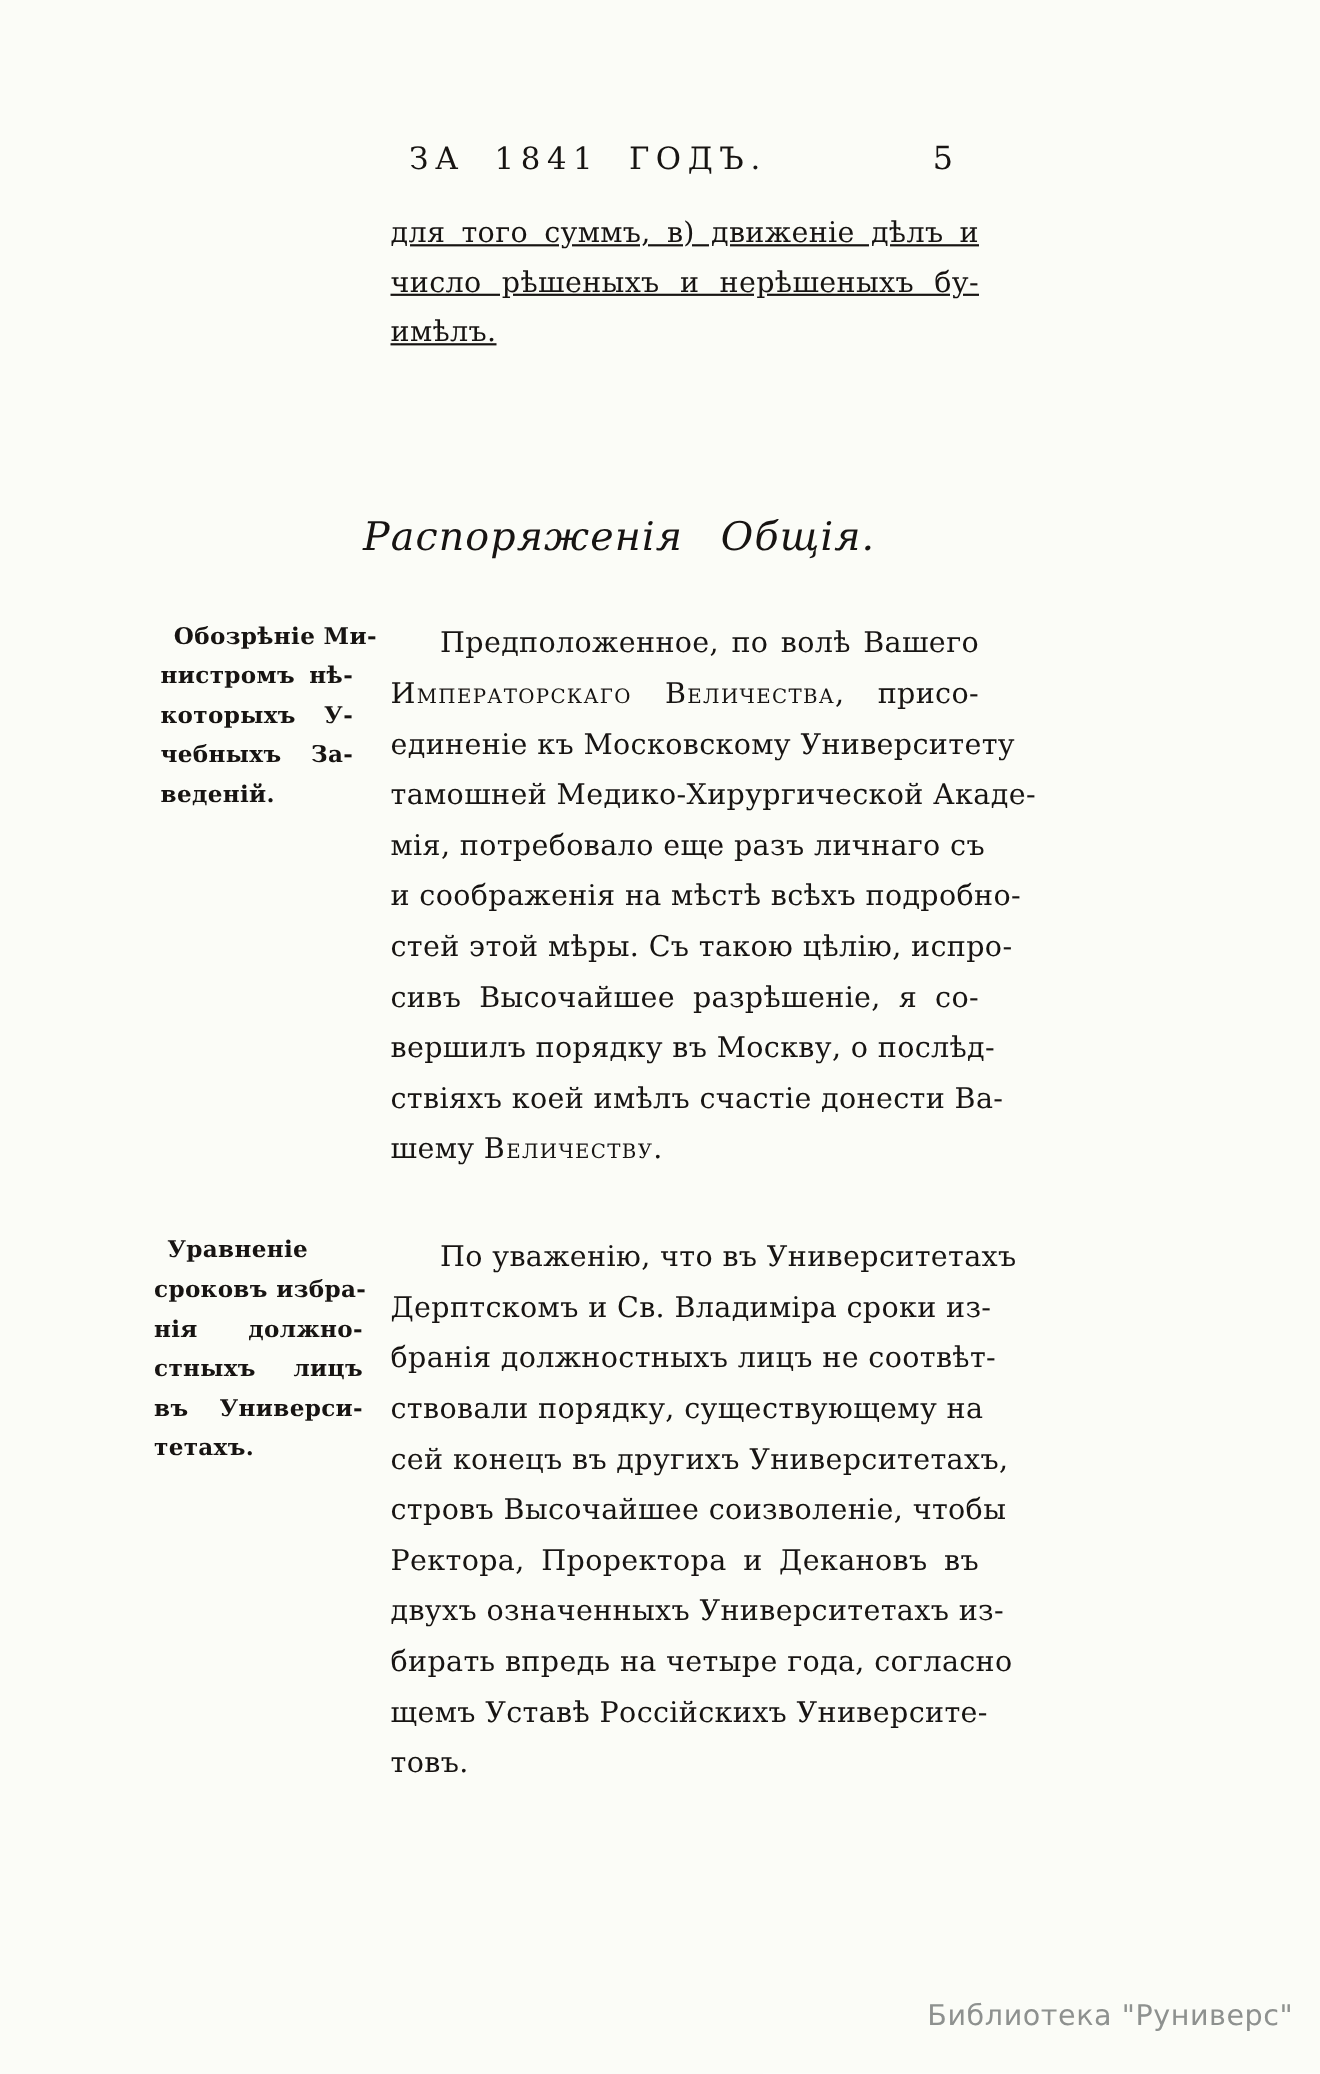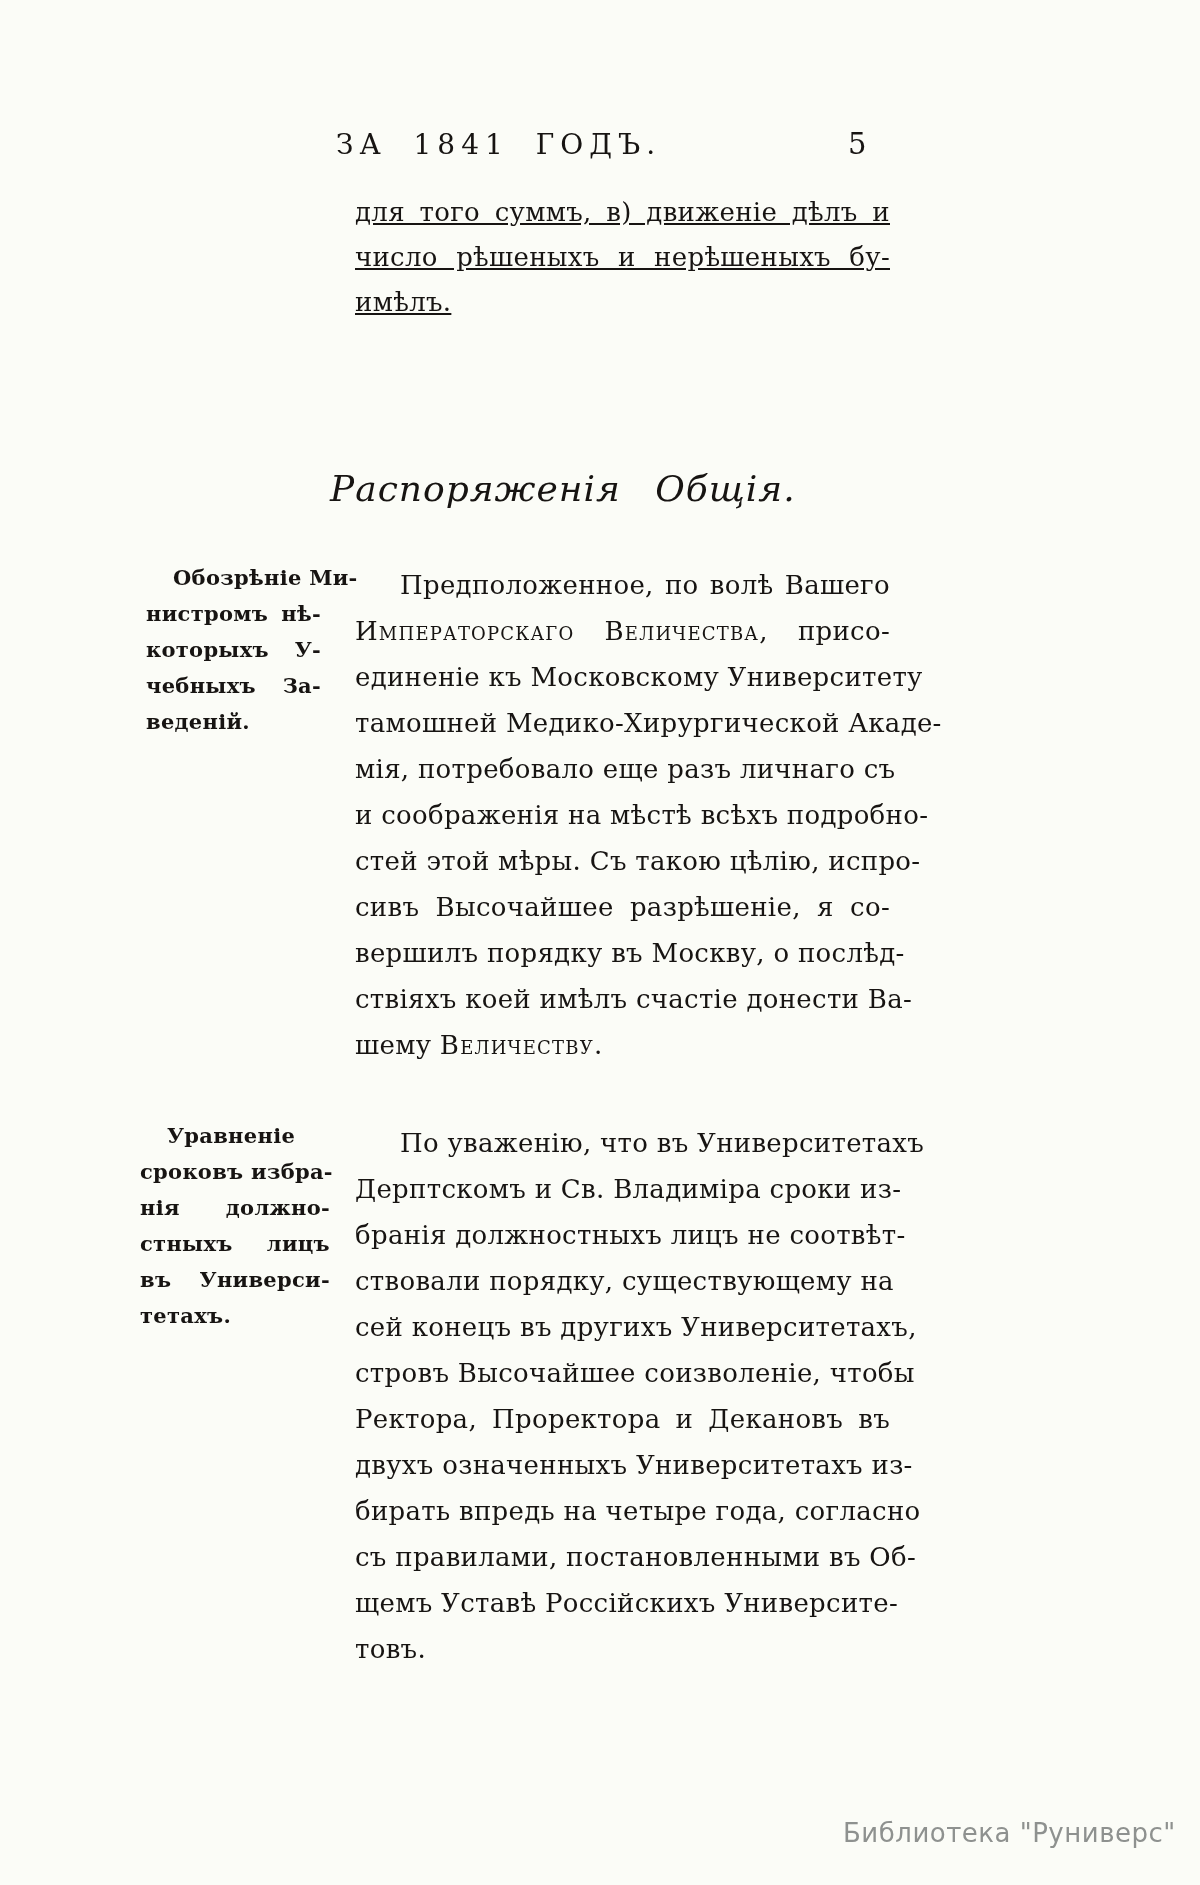--- a/index.html
+++ b/index.html
@@ -7,21 +7,21 @@
     position: relative;
     width: 1200px;
     height: 1885px;
     background: #fbfcf7;
     overflow: hidden;
     font-family: "DejaVu Serif", serif;
     color: #171412;
   }
   .running-title {
     position: absolute;
-    left: 336px; top: 128px;
+    left: 372px; top: 128px;
     font-size: 28px;
     letter-spacing: 6px;
     word-spacing: 12px;
     white-space: nowrap;
   }
   .page-number {
     position: absolute;
     left: 848px; top: 127px;
     font-size: 29px;
   }
@@ -53,21 +53,21 @@
     letter-spacing: 1px;
     word-spacing: 22px;
     white-space: nowrap;
   }
   .margin-note {
     position: absolute;
     font-size: 21px;
     font-weight: bold;
     line-height: 36px;
   }
-  .margin-note .line:first-child { text-indent: 12px; margin-left: 15px; }
+  .margin-note .line:first-child { text-indent: 12px; }
   .note-0 { left: 146px; top: 560px; width: 175px; }
   .note-1 { left: 140px; top: 1118px; width: 190px; }
   .watermark {
     position: absolute;
     left: 843px; top: 1818px;
     font-family: "DejaVu Sans", "Liberation Sans", sans-serif;
     font-size: 26px;
     color: #8e918f;
     letter-spacing: 0.5px;
     white-space: nowrap;
@@ -124,20 +124,19 @@
   <div class="para para-2 indent">
       <div class="line"><span>По уваженію, что въ Университетахъ</span></div>
       <div class="line"><span>Дерптскомъ и Св. Владиміра сроки из-</span></div>
       <div class="line"><span>бранія должностныхъ лицъ не соотвѣт-</span></div>
       <div class="line"><span>ствовали порядку, существующему на</span></div>
       <div class="line"><span>сей конецъ въ другихъ Университетахъ,</span></div>
       <div class="line"><span>стровъ Высочайшее соизволеніе, чтобы</span></div>
       <div class="line"><span>Ректора, Проректора и Декановъ въ</span></div>
       <div class="line"><span>двухъ означенныхъ Университетахъ из-</span></div>
       <div class="line"><span>бирать впредь на четыре года, согласно</span></div>
-      <div class="line"><span>съ правилами, постановленными въ Об-</span></div>
       <div class="line"><span>щемъ Уставѣ Россійскихъ Университе-</span></div>
       <div class="line line-last"><span>товъ.</span></div>
     </div>
 
   <div class="watermark" style="color: rgb(142, 145, 143);">Библиотека "Руниверс"</div>
 
 </div>
 
 </body></html>

